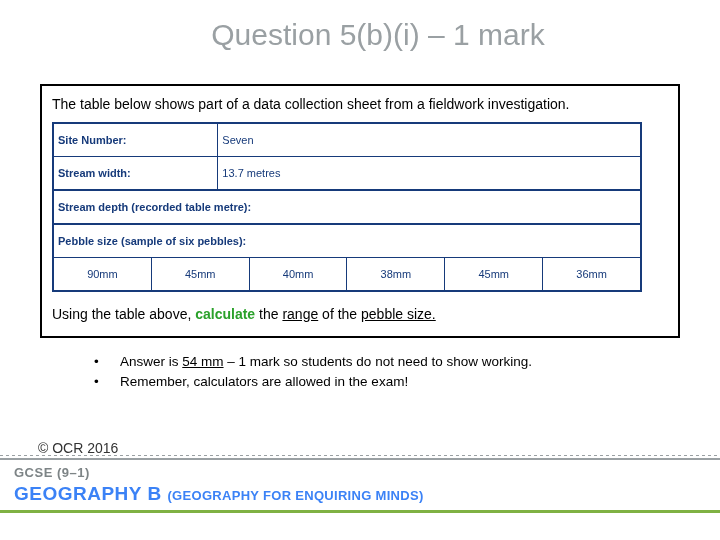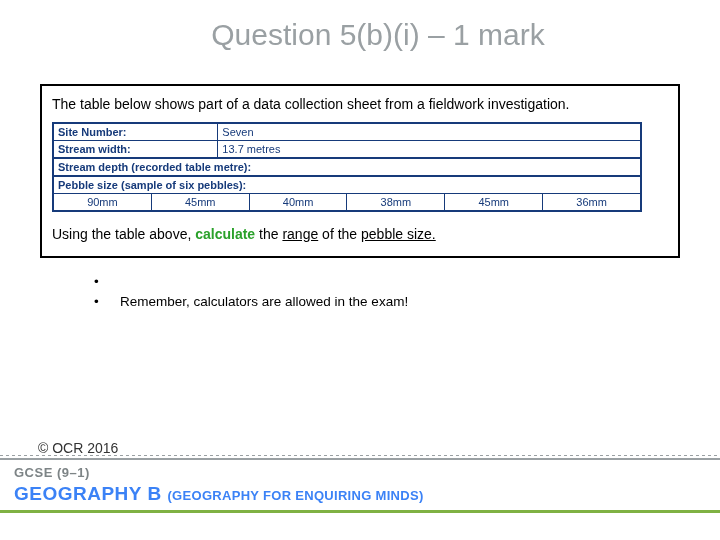--- a/index.html
+++ b/index.html
@@ -31,21 +31,21 @@
   }
   .sheet {
     border: 1px solid #163a7a;
     font-size: 11px;
     color: #163a7a;
     width: 590px;
   }
   .sheet table { border-collapse: collapse; width: 100%; }
   .sheet td, .sheet th {
     border: 1px solid #163a7a;
-    padding: 2px 4px;
+    padding: 10px 4px;
     font-weight: normal;
     text-align: left;
   }
   .sheet .hdr { font-weight: bold; }
   .row2 td { text-align: center; }
   .spanrow td { font-weight: bold; }
   .instruction {
     font-size: 14px;
     margin-top: 14px;
   }
@@ -140,20 +140,21 @@
   </div>
 
   <p class="instruction">
     <span>Using the table above, </span><span class="calc">calculate</span><span> the </span><span class="u">range</span><span> of the </span><span class="u">pebble size.</span>
   </p>
 </div>
 
 <div class="notes">
   <div class="row">
     <span class="bullet">•</span>
+    <span><span>Answer is </span><span class="u">54 mm</span><span> – 1 mark so students do not need to show working.</span></span>
   </div>
   <div class="row">
     <span class="bullet">•</span>
     <span>Remember, calculators are allowed in the exam!</span>
   </div>
 </div>
 
 <div class="copyright">© OCR 2016</div>
 
 <div class="footer-band">

